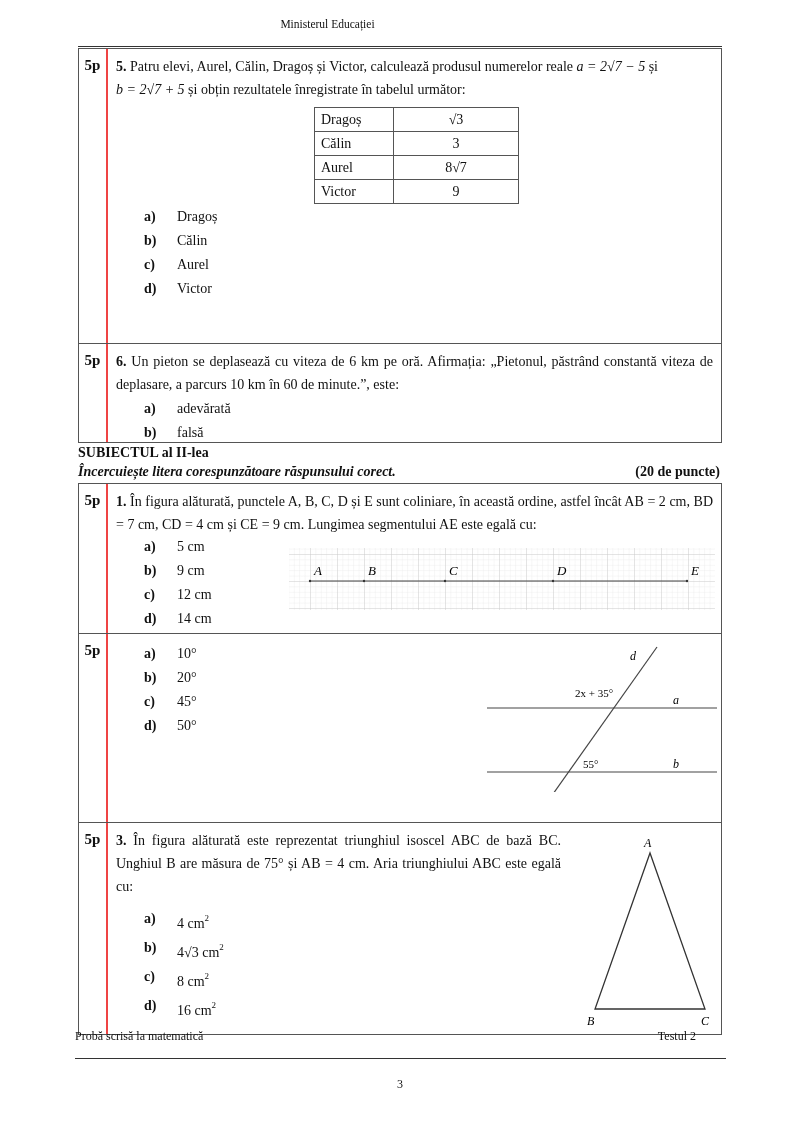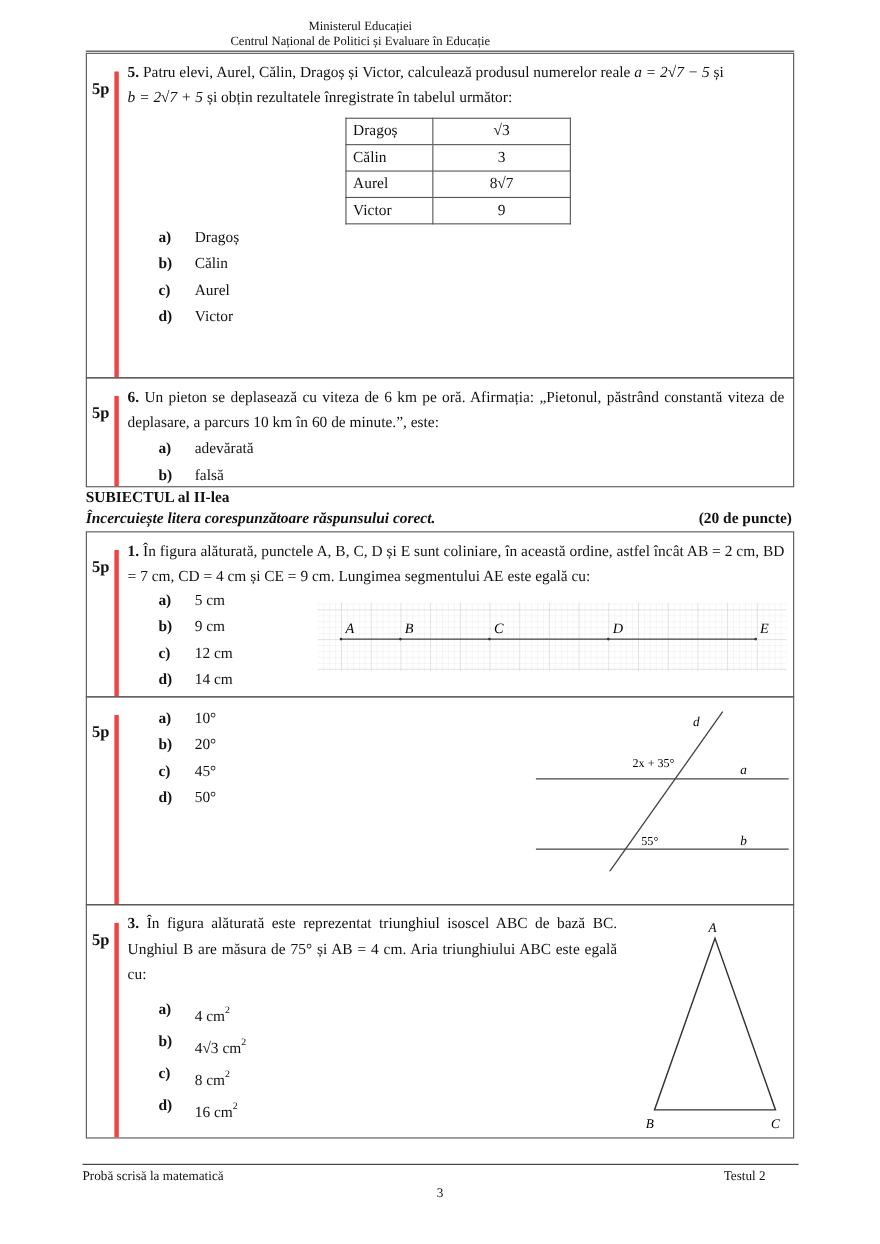--- a/index.html
+++ b/index.html
@@ -1,42 +1,41 @@
 <!DOCTYPE html>
 <html><head>
 <meta charset="utf-8">
 <style>
   html, body { margin:0; padding:0; background:#ffffff; }
   body { width:800px; height:1131px; position:relative; font-family:"Liberation Serif", serif; color:#111; overflow:hidden; }
   .header { position:absolute; top:17px; left:0; width:655px; text-align:center; font-size:11.5px; line-height:14px; }
   .header-rule { position:absolute; top:46px; left:78px; width:644px; border-top:1px solid #333; }
   .qbox { position:absolute; left:78px; width:644px; border:1px solid #555; box-sizing:border-box; }
-  .qbox .pts { position:absolute; left:0; top:16px; bottom:0; width:29px; border-right:4px solid #ef4444; font-weight:bold; font-size:15px; text-align:center; padding-top:8px; box-sizing:border-box; }
+  .qbox .pts { position:absolute; left:0; top:0; bottom:0; width:29px; border-right:2px solid #ef4444; font-weight:bold; font-size:15px; text-align:center; padding-top:8px; box-sizing:border-box; }
   .qbox .body { position:absolute; left:37px; right:8px; top:6px; font-size:14px; line-height:23px; text-align:justify; }
   .num { font-weight:bold; }
   .m { font-style:italic;margin-top:40px; }
   .opt { position:relative; height:24px; line-height:24px; font-size:14px; }
   .opt .l { position:absolute; left:28px; font-weight:bold; }
   .opt .v { position:absolute; left:61px; }
   table.res { border-collapse:collapse; margin:6px 0 0 198px; font-size:14px; }
   table.res td { border:1px solid #555; height:22px; padding:0 6px; }
   table.res td.n { width:66px; }
   table.res td.r { width:112px; text-align:center; }
   .sect { position:absolute; left:78px; font-size:14px; }
   .sup { font-size:9px; vertical-align:7px; }
   .footer-rule { position:absolute; top:1058px; left:75px; width:651px; border-top:1px solid #333; }
-  .footer { position:absolute; top:1062px; font-size:12px; }
+  .footer { position:absolute; top:1029px; font-size:12px; }
   svg text { font-family:"Liberation Serif", serif; font-style:italic; }
 </style>
 </head>
 <body>
 
 <div class="header">
   <div>Ministerul Educației</div>
-  <div>Centrul Național de Politici și Evaluare în Educație</div>
 </div>
 <div class="header-rule"></div>
 
 <div class="qbox" style="top:48px;height:296px;">
   <div class="pts">5p</div>
   <div class="body">
     <div>
       <span class="num">5.</span><span> Patru elevi, Aurel, Călin, Dragoș și Victor, calculează produsul numerelor reale </span><span class="m">a = 2√7 − 5</span><span> și </span><br>
       <span class="m">b = 2√7 + 5</span><span> și obțin rezultatele înregistrate în tabelul următor:</span>
     </div>

